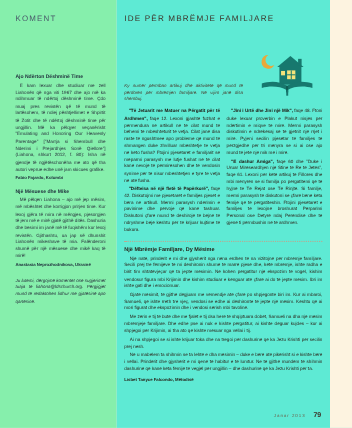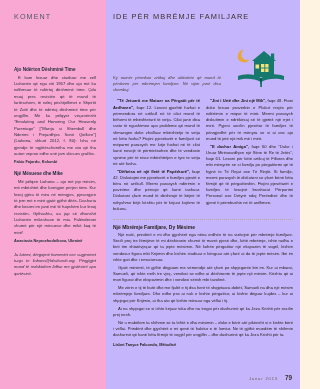--- a/index.html
+++ b/index.html
@@ -13,21 +13,21 @@
     position: relative;
     width: 300px; height: 389px;
     display: flex;
     background: #fbf0dd;
   }
 
   
   .sidebar {
     width: 106px;
     height: 389px;
-    background: #f9a8d4;
+    background: #86efac;
     padding: 12px 10px 10px 14px;
     position: relative;
     flex: 0 0 106px;
   }
   .sidebar-title {
     font-size: 7.2px;
     letter-spacing: 1.1px;
     color: #4a5a6a;
     font-weight: 400;
     margin-bottom: 46px;
@@ -61,21 +61,21 @@
     line-height: 1.55;
     color: #28323d;
     text-align: justify;
     margin-top: 9px;
   }
 
   
   .main {
     flex: 1 1 auto;
     height: 389px;
-    background: #c4b5fd;
+    background: #5eead4;
     padding: 12px 7px 6px 7px;
     position: relative;
   }
   .main-title {
     font-size: 7.4px;
     letter-spacing: 1.05px;
     color: #3d3228;
     font-weight: 400;
     margin-bottom: 4px;
   }

